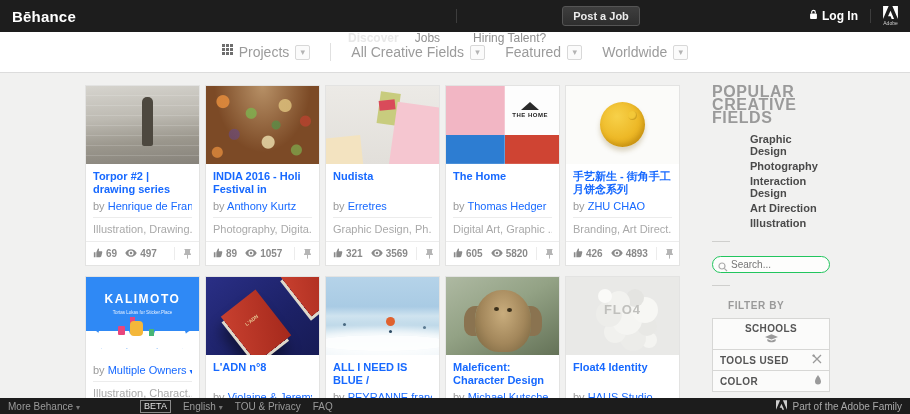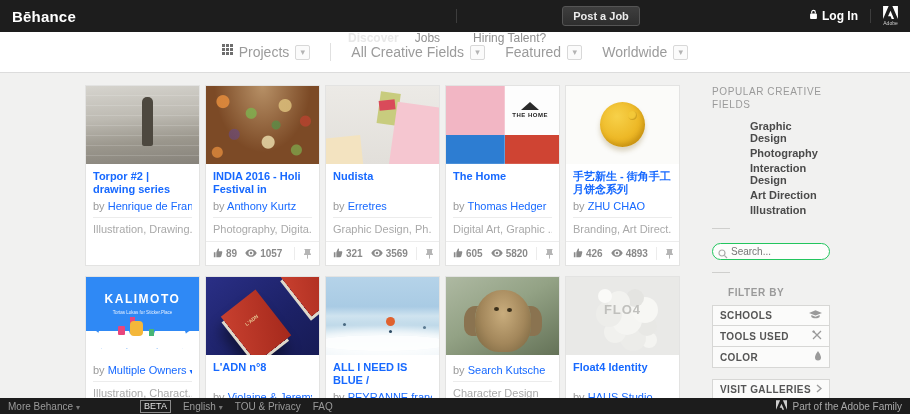--- a/index.html
+++ b/index.html
@@ -138,34 +138,34 @@
   [data-thumb="float4"] .thumb-text{top:25px;left:0;right:0;text-align:center;font-size:13px;
        color:#c0c0bd;letter-spacing:1px;}
   [data-thumb="float4"]::after{content:"";position:absolute;left:32px;top:12px;width:14px;height:14px;
        border-radius:50%;background:#fafaf8;z-index:1;box-shadow:
        14px 6px 0 4px #f2f2ef,30px 2px 0 2px #e4e4e1,40px 14px 0 6px #f7f7f4,
        4px 18px 0 6px #ededea,22px 24px 0 8px #f5f5f2,42px 30px 0 3px #e8e8e5,
        10px 36px 0 4px #f1f1ee,28px 42px 0 6px #ecece9,44px 44px 0 1px #f4f4f1;}
 
   
   .sidebar{position:absolute;left:712px;top:85px;width:118px;}
-  .sb-heading{font-size:10px;font-weight:normal;color:#9a9a9a;letter-spacing:.6px;line-height:13px;}
+  .sb-heading{font-size:16px;font-weight:bold;color:#9a9a9a;letter-spacing:.6px;line-height:13px;}
   .sb-links{margin-top:9px;display:flex;flex-direction:column;gap:3px;margin-left:38px;}
   .sb-link{font-size:11px;font-weight:bold;color:#4a4a4a;cursor:pointer;text-decoration:none;}
   .sb-divider{width:18px;border:none;border-top:1px solid #cfcfcd;margin:12px 0 12px 0;}
   .sb-search{position:relative;}
   .sb-search input{width:100%;box-sizing:border-box;height:17px;border:1px solid #22c55e;border-radius:9px;
        background:#fdfdfc;font-size:10px;color:#777;padding:0 6px 0 18px;outline:none;
        font-family:"Liberation Sans",sans-serif;}
   .sb-search .mag{position:absolute;left:6px;top:4px;}
   .filter-label{font-size:10px;font-weight:bold;color:#9a9a9a;letter-spacing:.6px;margin:14px 0 7px 0;padding-left:16px;}
   .filter-btn{display:flex;align-items:center;justify-content:space-between;box-sizing:border-box;width:100%;
        background:#fbfbfa;border:1px solid #d7d7d5;padding:4px 7px;margin-top:-1px;cursor:pointer;
        font-size:10px;font-weight:bold;color:#555;letter-spacing:.4px;}
-  .filter-btn:first-of-type{margin-top:0;}
+  .filter-btn:first-of-type{margin-top:0;flex-direction:column;}
   .galleries-btn{margin-top:11px;}
 
   
   .ftr{position:absolute;left:0;right:0;bottom:0;height:16px;background:#1c1c1c;z-index:30;
        display:flex;align-items:center;padding:0 8px;box-sizing:border-box;gap:12px;
        font-size:10px;color:#9a9a9a;}
   .f-link{cursor:pointer;white-space:nowrap;}
   .f-caret::after{content:"▾";font-size:8px;color:#777;margin-left:3px;}
   .beta-badge{border:1px solid #8a8a8a;color:#e0e0e0;padding:0 3px;font-size:9px;line-height:11px;
        margin-left:48px;}
@@ -232,20 +232,35 @@
           <span class="thumb-sub"></span>
         </div>
         <div class="card-body">
           <a class="card-title">Torpor #2 | drawing series</a>
           <div class="card-author">
             <span>by</span>
             <a class="author-link">Henrique de França</a>
             <span class="author-caret"></span>
           </div>
           <div class="card-fields">Illustration, Drawing...</div>
+          <div class="card-stats">
+            <span><svg width="10" height="10" viewBox="0 0 12 12">
+                <path fill="#8a8a8a" d="M1 5h2v6H1V5zm3 6V5l2-4.5c.9 0 1.4.7 1.2 1.6L6.8 4H10c.8 0 1.3.7 1.1 1.4l-1.1 4.2c-.2.8-.8 1.4-1.6 1.4H4z"></path>
+              </svg></span>
+            <span class="stat-val">69</span>
+            <span><svg width="12" height="8" viewBox="0 0 14 9">
+                <path fill="#8a8a8a" d="M7 0C4 0 1.6 1.8.3 4.5 1.6 7.2 4 9 7 9s5.4-1.8 6.7-4.5C12.4 1.8 10 0 7 0zm0 7.5a3 3 0 1 1 0-6 3 3 0 0 1 0 6zm0-1.5a1.5 1.5 0 1 0 0-3 1.5 1.5 0 0 0 0 3z"></path>
+              </svg></span>
+            <span class="stat-val">497</span>
+            <span class="pin-box">
+              <svg width="9" height="11" viewBox="0 0 9 11">
+                <path fill="#b5b5b5" d="M4 7H1c0-1.5 1-2 1-2V2h-.5V1h6v1H7v3s1 .5 1 2H5v3.2l-.5.8-.5-.8V7z"></path>
+              </svg>
+            </span>
+          </div>
         </div>
       </article>
 
       <article class="card">
         <div class="thumb" data-thumb="holi">
           <span class="thumb-text"></span>
           <span class="thumb-sub"></span>
         </div>
         <div class="card-body">
           <a class="card-title">INDIA 2016 - Holi Festival in</a>
@@ -415,23 +430,24 @@
 
         </div>
       </article>
 
       <article class="card">
         <div class="thumb" data-thumb="maleficent">
           <span class="thumb-text"></span>
           <span class="thumb-sub"></span>
         </div>
         <div class="card-body">
-          <div class="card-author">
-            <span>by</span>
-            <a class="author-link">Search Kutsche</a>
+          <a class="card-title">Maleficent: Character Design</a>
+          <div class="card-author">
+            <span>by</span>
+            <a class="author-link">Michael Kutsche</a>
             <span class="author-caret"></span>
           </div>
           <div class="card-fields">Character Design</div>
 
         </div>
       </article>
 
       <article class="card">
         <div class="thumb" data-thumb="float4">
           <span class="thumb-text">FLO4</span>

